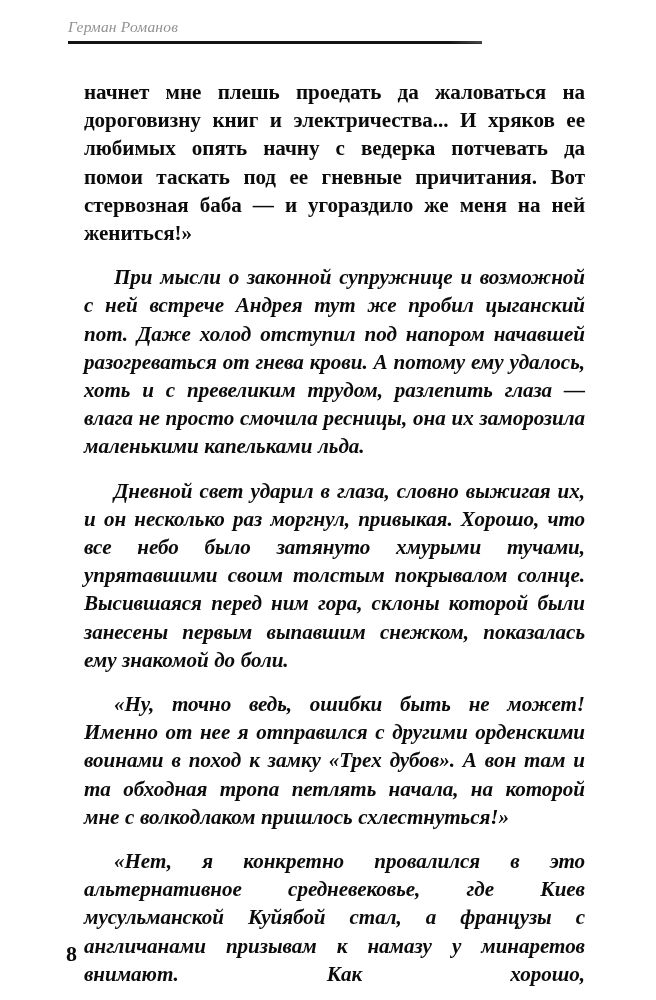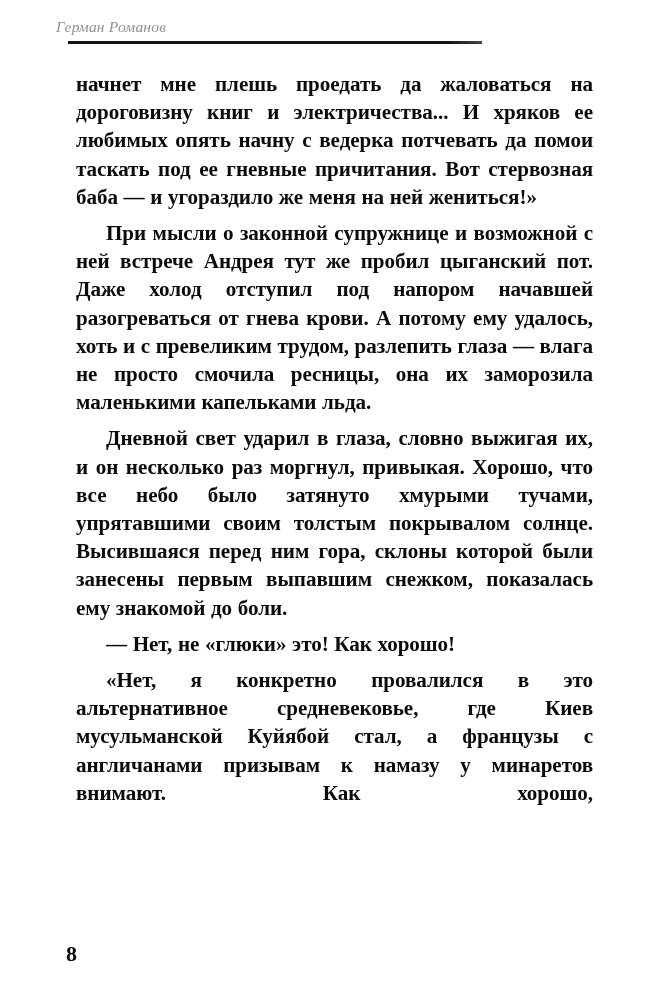--- a/index.html
+++ b/index.html
@@ -13,21 +13,21 @@
     height: 1000px;
     background: #ffffff;
     overflow: hidden;
     font-family: "Liberation Serif", "DejaVu Serif", serif;
     color: #0b0b0b;
   }
 
   
   .running-head {
     position: absolute;
-    left: 56px;
+    left: 68px;
     top: 17px;
     width: 420px;
     height: 22px;
   }
   .running-head-text {
     font-family: "Liberation Serif", "DejaVu Serif", serif;
     font-style: italic;
     font-size: 15.5px;
     letter-spacing: 0.2px;
     color: #7e7e7e;
@@ -56,32 +56,33 @@
   }
 
   
   .body-block {
     position: absolute;
     left: 68px;
     top: 62px;
     width: 533px;
   }
   .para {
-    margin: 8px;
+    margin: 16px;
     font-size: 21.1px;
     line-height: 28.2px;
     text-align: justify;
     text-justify: inter-word;
     font-weight: 700;
     letter-spacing: -0.05px;
     word-spacing: 0.4px;
     -webkit-font-smoothing: none;
   }
   .para.indent {
     text-indent: 30px;
+    font-style: italic;
   }
   .para.last-full {
     text-align-last: justify;
   }
   
   .para.ragged-last {
     text-align-last: left;
   }
 
   
@@ -103,19 +104,19 @@
   <div class="running-head">
     <div class="running-head-text">Герман Романов</div>
   </div>
 
   <div class="head-rule"></div>
 
   <div class="body-block">
     <p class="para ragged-last">начнет мне плешь проедать да жаловаться на дороговизну книг и электричества... И хряков ее любимых опять начну с ведерка потчевать да помои таскать под ее гневные причитания. Вот стервозная баба — и угораздило же меня на ней жениться!»</p>
     <p class="para indent ragged-last">При мысли о законной супружнице и возможной с ней встрече Андрея тут же пробил цыганский пот. Даже холод отступил под напором начавшей разогреваться от гнева крови. А потому ему удалось, хоть и с превеликим трудом, разлепить глаза — влага не просто смочила ресницы, она их заморозила маленькими капельками льда.</p>
     <p class="para indent ragged-last">Дневной свет ударил в глаза, словно выжигая их, и он несколько раз моргнул, привыкая. Хорошо, что все небо было затянуто хмурыми тучами, упрятавшими своим толстым покрывалом солнце. Высившаяся перед ним гора, склоны которой были занесены первым выпавшим снежком, показалась ему знакомой до боли.</p>
-    <p class="para indent ragged-last">— Нет, не «глюки» это! Как хорошо!</p>
+    <p class="para indent ragged-last">«Ну, точно ведь, ошибки быть не может! Именно от нее я отправился с другими орденскими воинами в поход к замку «Трех дубов». А вон там и та обходная тропа петлять начала, на которой мне с волкодлаком пришлось схлестнуться!»</p>
     <p class="para indent last-full">«Нет, я конкретно провалился в это альтернативное средневековье, где Киев мусульманской Куйябой стал, а французы с англичанами призывам к намазу у минаретов внимают. Как хорошо,</p>
   </div>
 
   <div class="folio">8</div>
 
 </div>
 
 </body></html>

